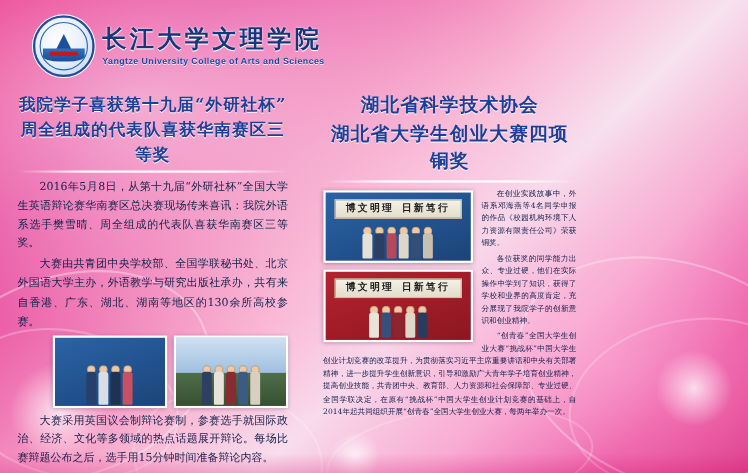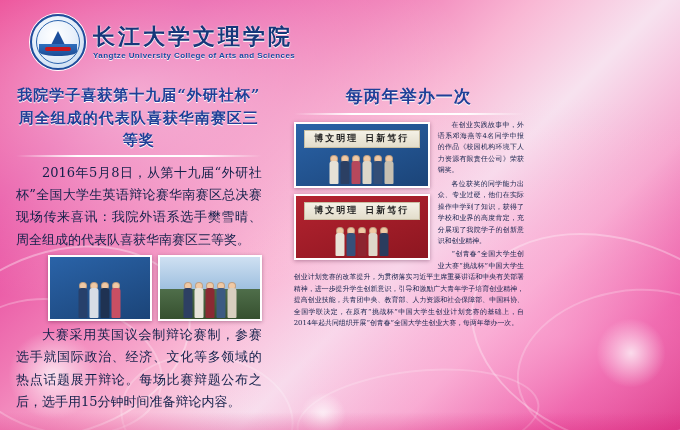--- a/index.html
+++ b/index.html
@@ -192,21 +192,21 @@
   .headline.big .l2 { font-size: 17px; }
 
   .underline {
     height: 2px;
     background: linear-gradient(90deg, rgba(255,255,255,0) 0%, #ffffff 25%, #ffffff 75%, rgba(255,255,255,0) 100%);
     margin: 3px 0 5px 0;
   }
 
   .body-text {
     font-family: "DejaVu Serif", "Liberation Serif", serif;
-    font-size: 13px;
+    font-size: 10px;
     line-height: 1.72;
     color: #12204a;
     text-align: justify;
     text-indent: 2em;
     margin: 0 0 2px 0;
   }
   .body-text.sm { font-size: 6.9px; line-height: 1.66; }
 
   
   .photo {
@@ -345,20 +345,21 @@
 
     <div class="col col-left">
       <div class="headline">
         <span class="l1">我院学子喜获第十九届“外研社杯”</span>
         <span class="l2">周全组成的代表队喜获华南赛区三等奖</span>
       </div>
       <div class="underline"></div>
 
       <div class="left-body-wrap">
         <p class="body-text">2016年5月8日，从第十九届“外研社杯”全国大学生英语辩论赛华南赛区总决赛现场传来喜讯：我院外语系选手樊雪晴、周全组成的代表队喜获华南赛区三等奖。</p>
+        <p class="body-text">大赛由共青团中央学校部、全国学联秘书处、北京外国语大学主办，外语教学与研究出版社承办，共有来自香港、广东、湖北、湖南等地区的130余所高校参赛。</p>
 
         <div class="float-photos">
           <div class="photo photo-left-a">
             <div class="bg-blue"></div>
             <div class="ppl">
               <div class="person">
                   <div class="head"></div>
                   <div class="body" style="background:#27406b"></div>
                 </div>
               <div class="person">
@@ -402,21 +403,22 @@
             </div>
           </div>
         </div>
 
         <p class="body-text">大赛采用英国议会制辩论赛制，参赛选手就国际政治、经济、文化等多领域的热点话题展开辩论。每场比赛辩题公布之后，选手用15分钟时间准备辩论内容。</p>
       </div>
     </div>
 
     <div class="col col-right">
       <div class="headline big">
-        <span class="l1">每两年举办一次</span>
+        <span class="l1">湖北省科学技术协会</span>
+        <span class="l2">湖北省大学生创业大赛四项铜奖</span>
       </div>
       <div class="underline"></div>
 
       <div>
         <div class="right-photos">
           <div class="photo photo-right-1">
             <div class="bg-blue"></div>
             <div class="banner-in">
               <span>博文明理</span>
               <span>日新笃行</span>
@@ -474,19 +476,19 @@
               <div class="person">
                   <div class="head"></div>
                   <div class="body" style="background:#2a3c5e"></div>
                 </div>
             </div>
           </div>
         </div>
 
         <p class="body-text sm">在创业实践故事中，外语系邓海燕等4名同学申报的作品《校园机构环境下人力资源有限责任公司》荣获铜奖。</p>
         <p class="body-text sm">各位获奖的同学能力出众、专业过硬，他们在实际操作中学到了知识，获得了学校和业界的高度肯定，充分展现了我院学子的创新意识和创业精神。</p>
-        <p class="body-text sm">“创青春”全国大学生创业大赛“挑战杯”中国大学生创业计划竞赛的改革提升，为贯彻落实习近平主席重要讲话和中央有关部署精神，进一步提升学生创新意识，引导和激励广大青年学子培育创业精神，提高创业技能，共青团中央、教育部、人力资源和社会保障部、中国科协、全国学联决定，在原有“挑战杯”中国大学生创业计划竞赛的基础上，自2014年起共同组织开展“创青春”全国大学生创业大赛，每两年举办一次。</p>
+        <p class="body-text sm">“创青春”全国大学生创业大赛“挑战杯”中国大学生创业计划竞赛的改革提升，为贯彻落实习近平主席重要讲话和中央有关部署精神，进一步提升学生创新意识，引导和激励广大青年学子培育创业精神，提高创业技能，共青团中央、教育部、人力资源和社会保障部、专业过硬、全国学联决定，在原有“挑战杯”中国大学生创业计划竞赛的基础上，自2014年起共同组织开展“创青春”全国大学生创业大赛，每两年举办一次。</p>
       </div>
     </div>
   </div>
 
   <div class="footer-fade"></div>
 </div>
 
 </body></html>

